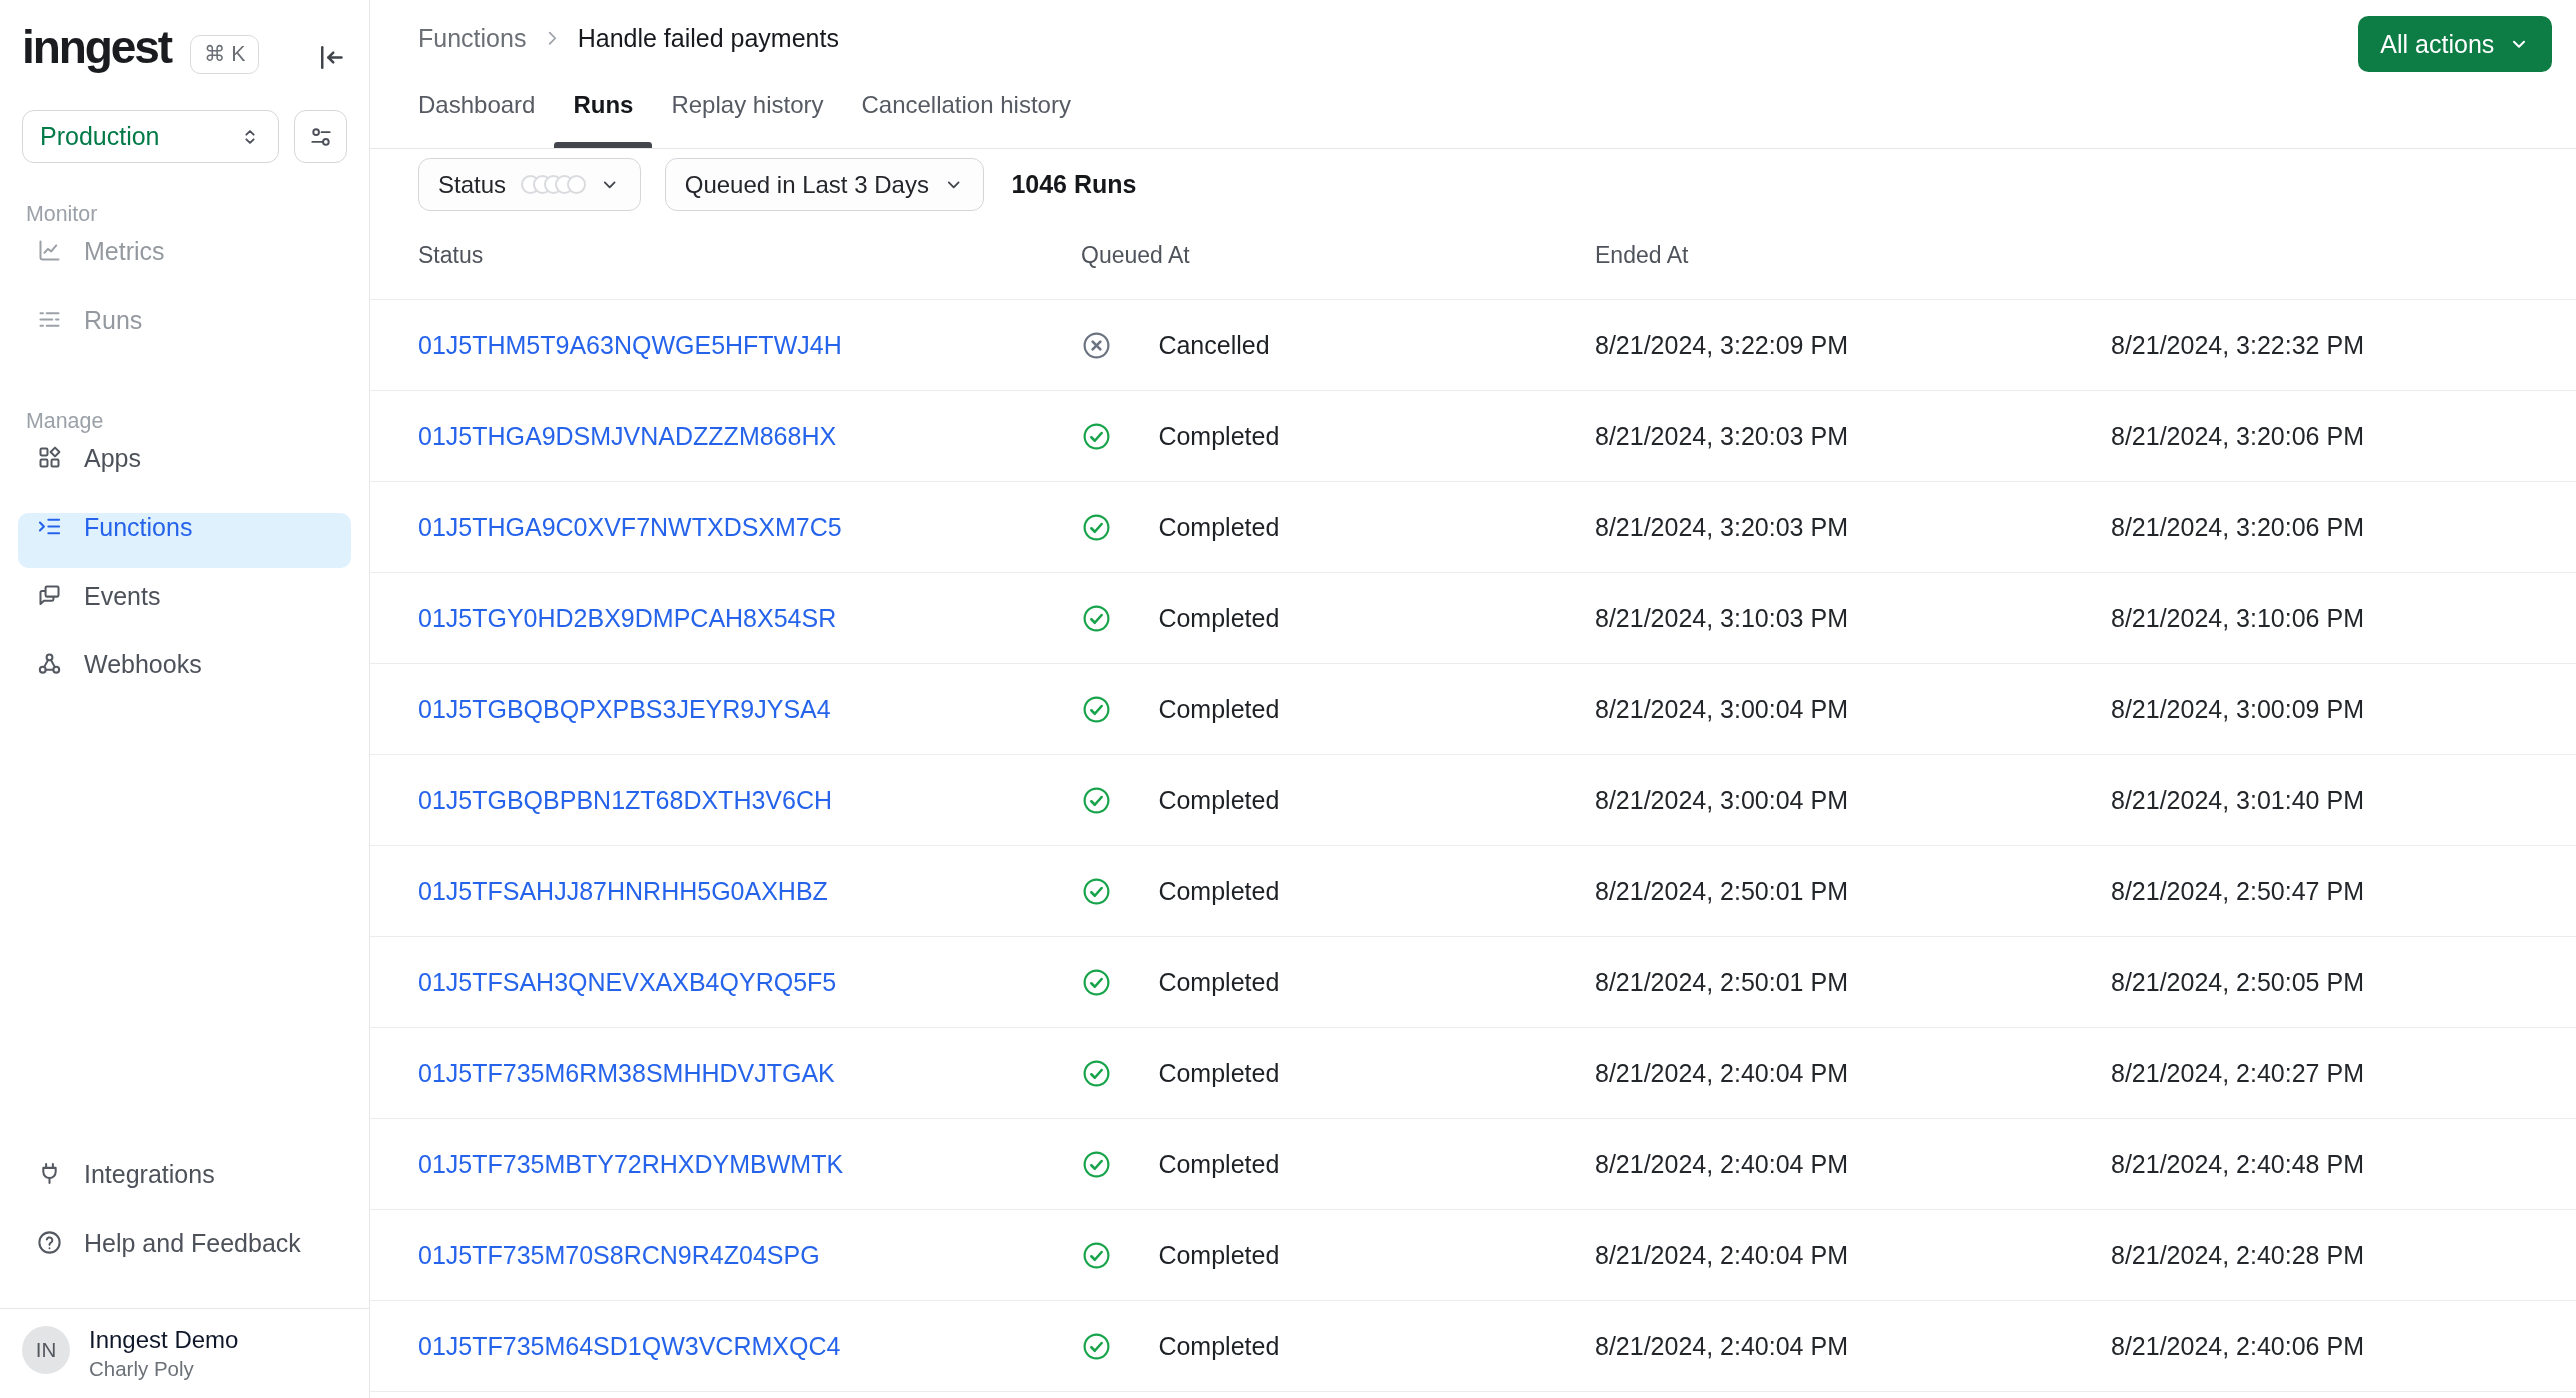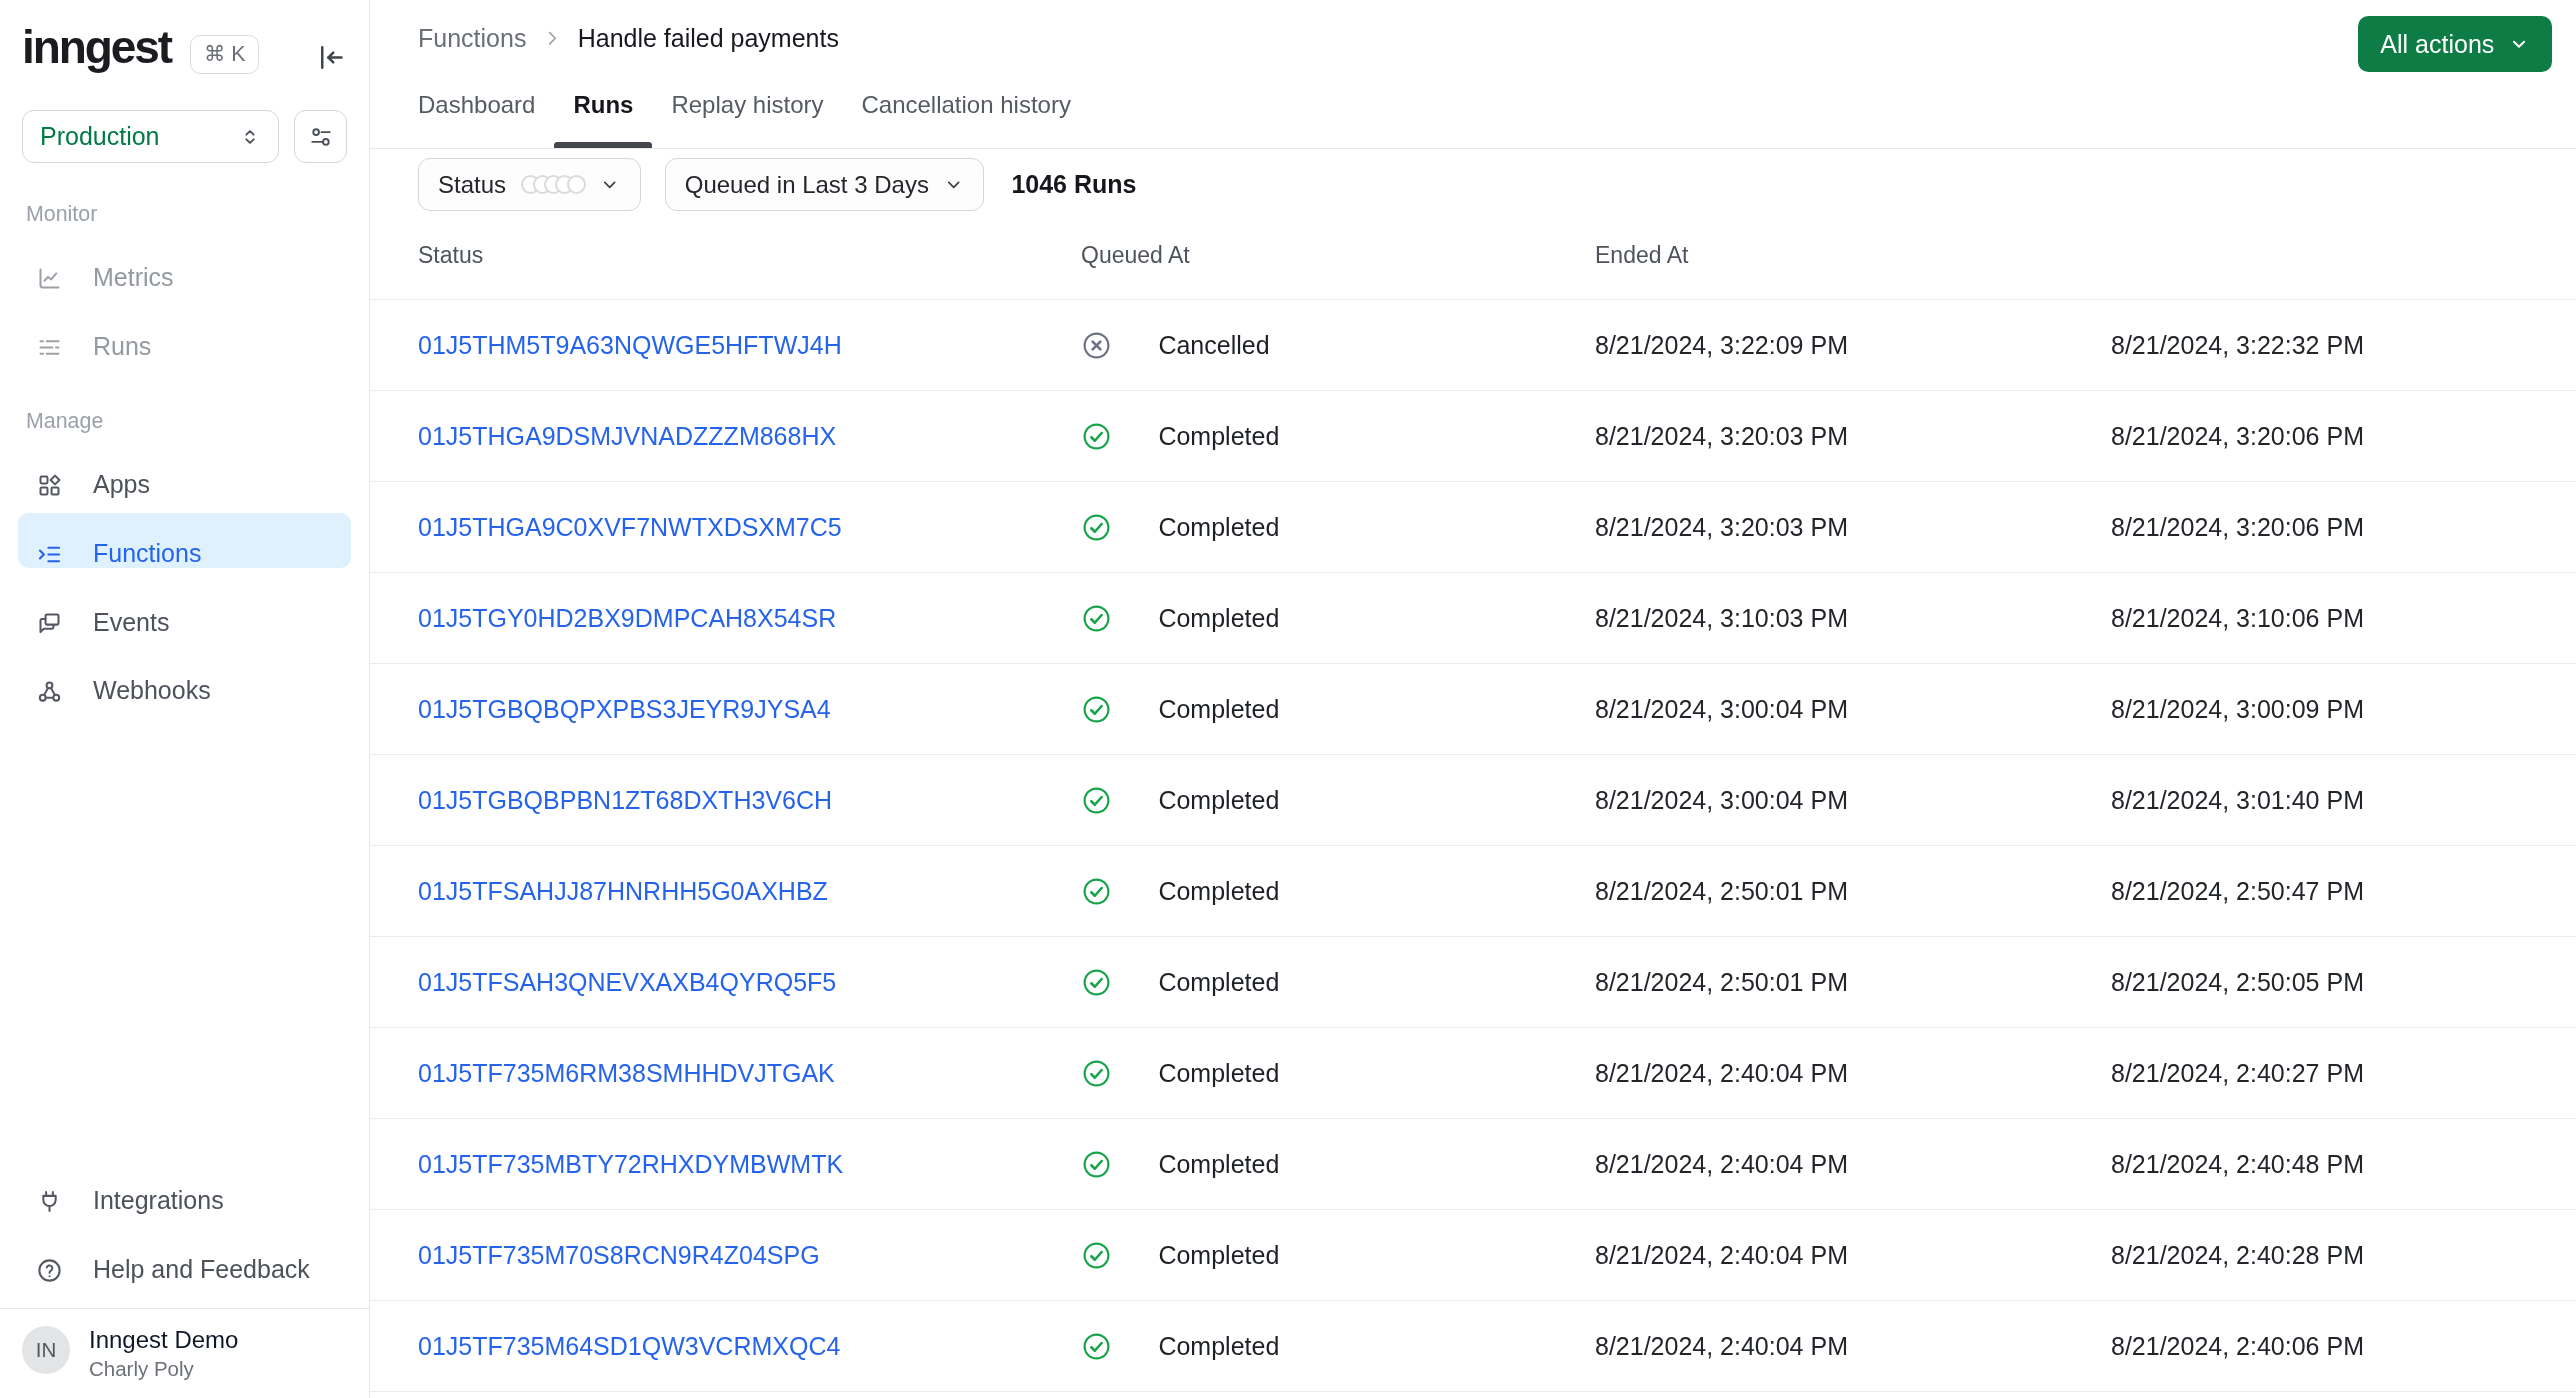--- a/index.html
+++ b/index.html
@@ -32,22 +32,22 @@
   .env-row{display:flex;align-items:flex-end;gap:15.4px;padding:0 22px;margin-top:36px;}
   .env-select{flex:1;height:53px;border:1.7px solid #d4d6da;border-radius:12px;background:#fff;
     display:flex;align-items:center;justify-content:space-between;padding:0 17px;cursor:pointer;}
   .env-select .env-label{font-size:25px;color:var(--env-green);}
   .env-select svg{color:#4b5058;}
   .display-btn{width:53px;height:53px;border:1.7px solid #d4d6da;border-radius:12px;background:#fff;
     display:flex;align-items:center;justify-content:center;color:#4b5058;cursor:pointer;}
   .section-label{font-size:21.4px;color:#9ba1a8;padding-left:26px;margin-top:39px;}
   .section-label.manage{margin-top:48px;}
   .nav{display:flex;flex-direction:column;gap:13.7px;margin-top:10.3px;padding:0 18px;}
-  .nav-item{display:flex;align-items:flex-end;height:55px;border-radius:10.3px;padding:0 18px;
-    gap:30px;cursor:pointer;color:#4d525a;}
+  .nav-item{display:flex;align-items:flex-start;height:55px;border-radius:10.3px;padding:0 18px;
+    gap:21px;cursor:pointer;color:#4d525a;}
   .nav-item .nav-ic{display:flex;align-items:center;color:#545961;}
   .nav-item .nav-label{font-size:25px;}
   .nav-item.muted{color:#94999f;}
   .nav-item.muted .nav-ic{color:#9ca1a8;}
   .nav-item.active{background:var(--active-bg);color:var(--active-text);}
   .nav-item.active .nav-ic{color:var(--active-text);}
   .sidebar-spacer{flex:1;}
   .sidebar-bottom .nav{margin-top:0;}
   .user-row{margin-top:24px;border-top:1.7px solid var(--border);padding:17px 22px;
     display:flex;align-items:flex-start;gap:19px;cursor:pointer;}

